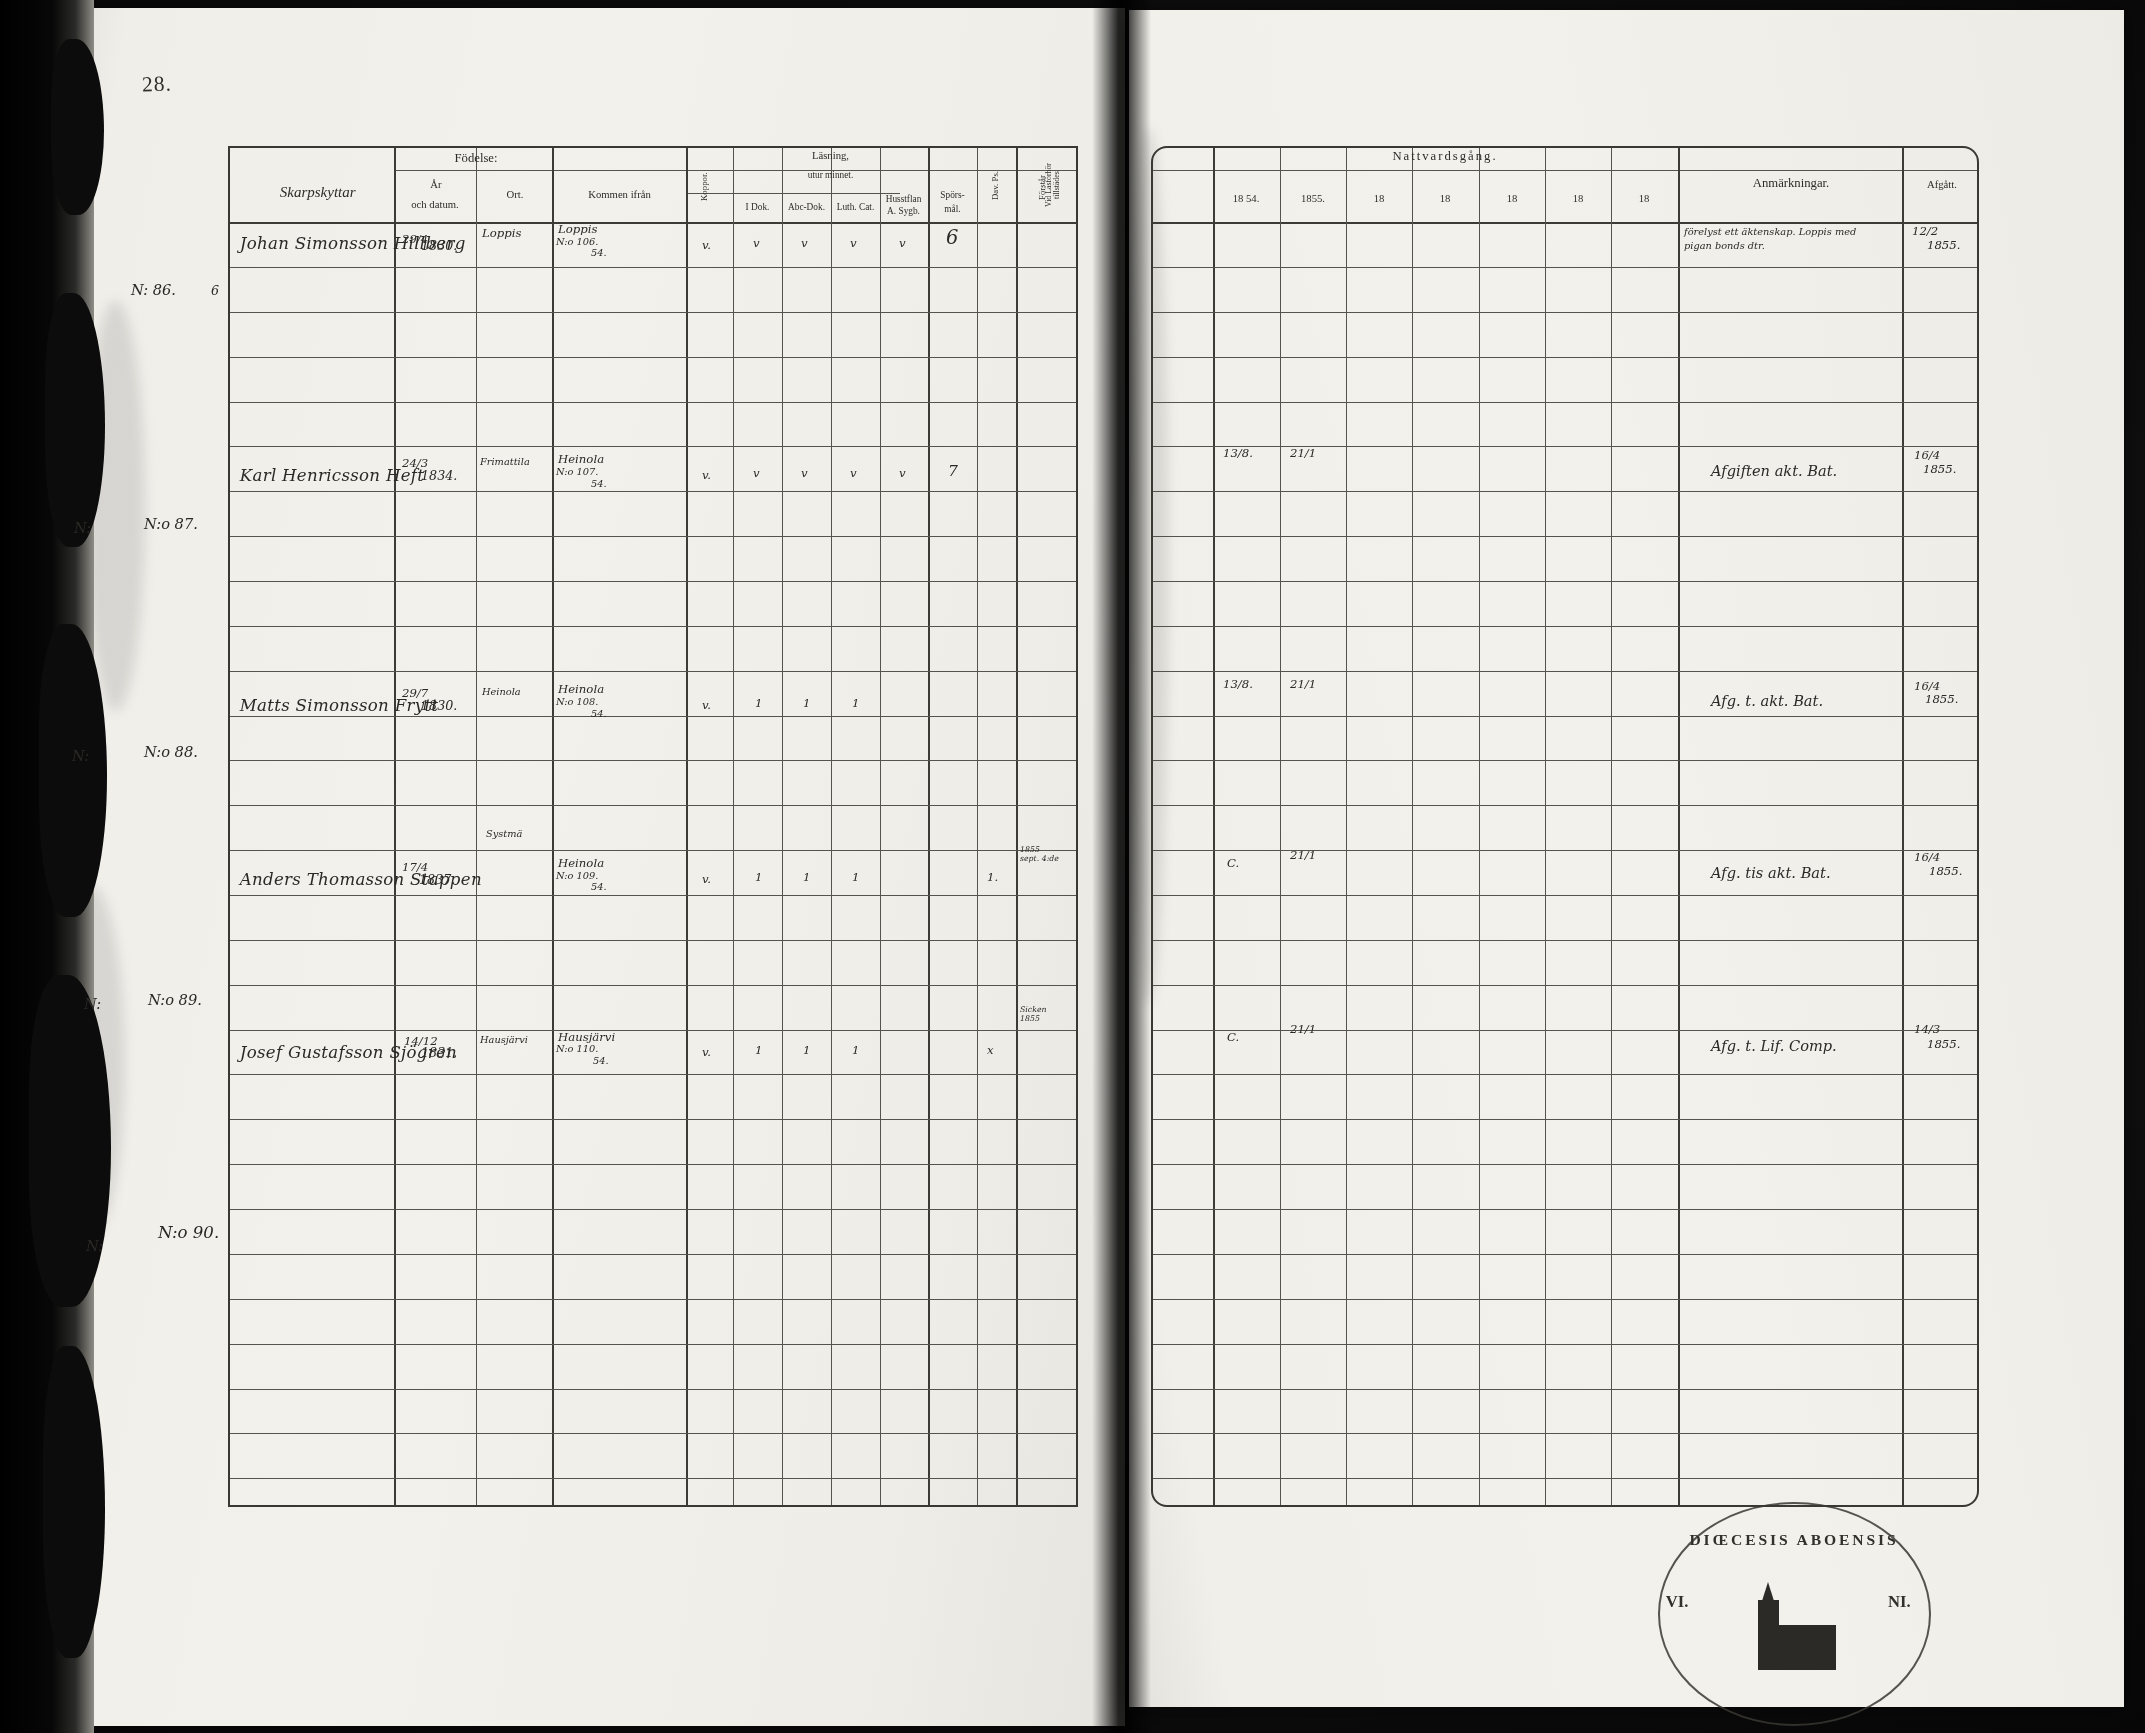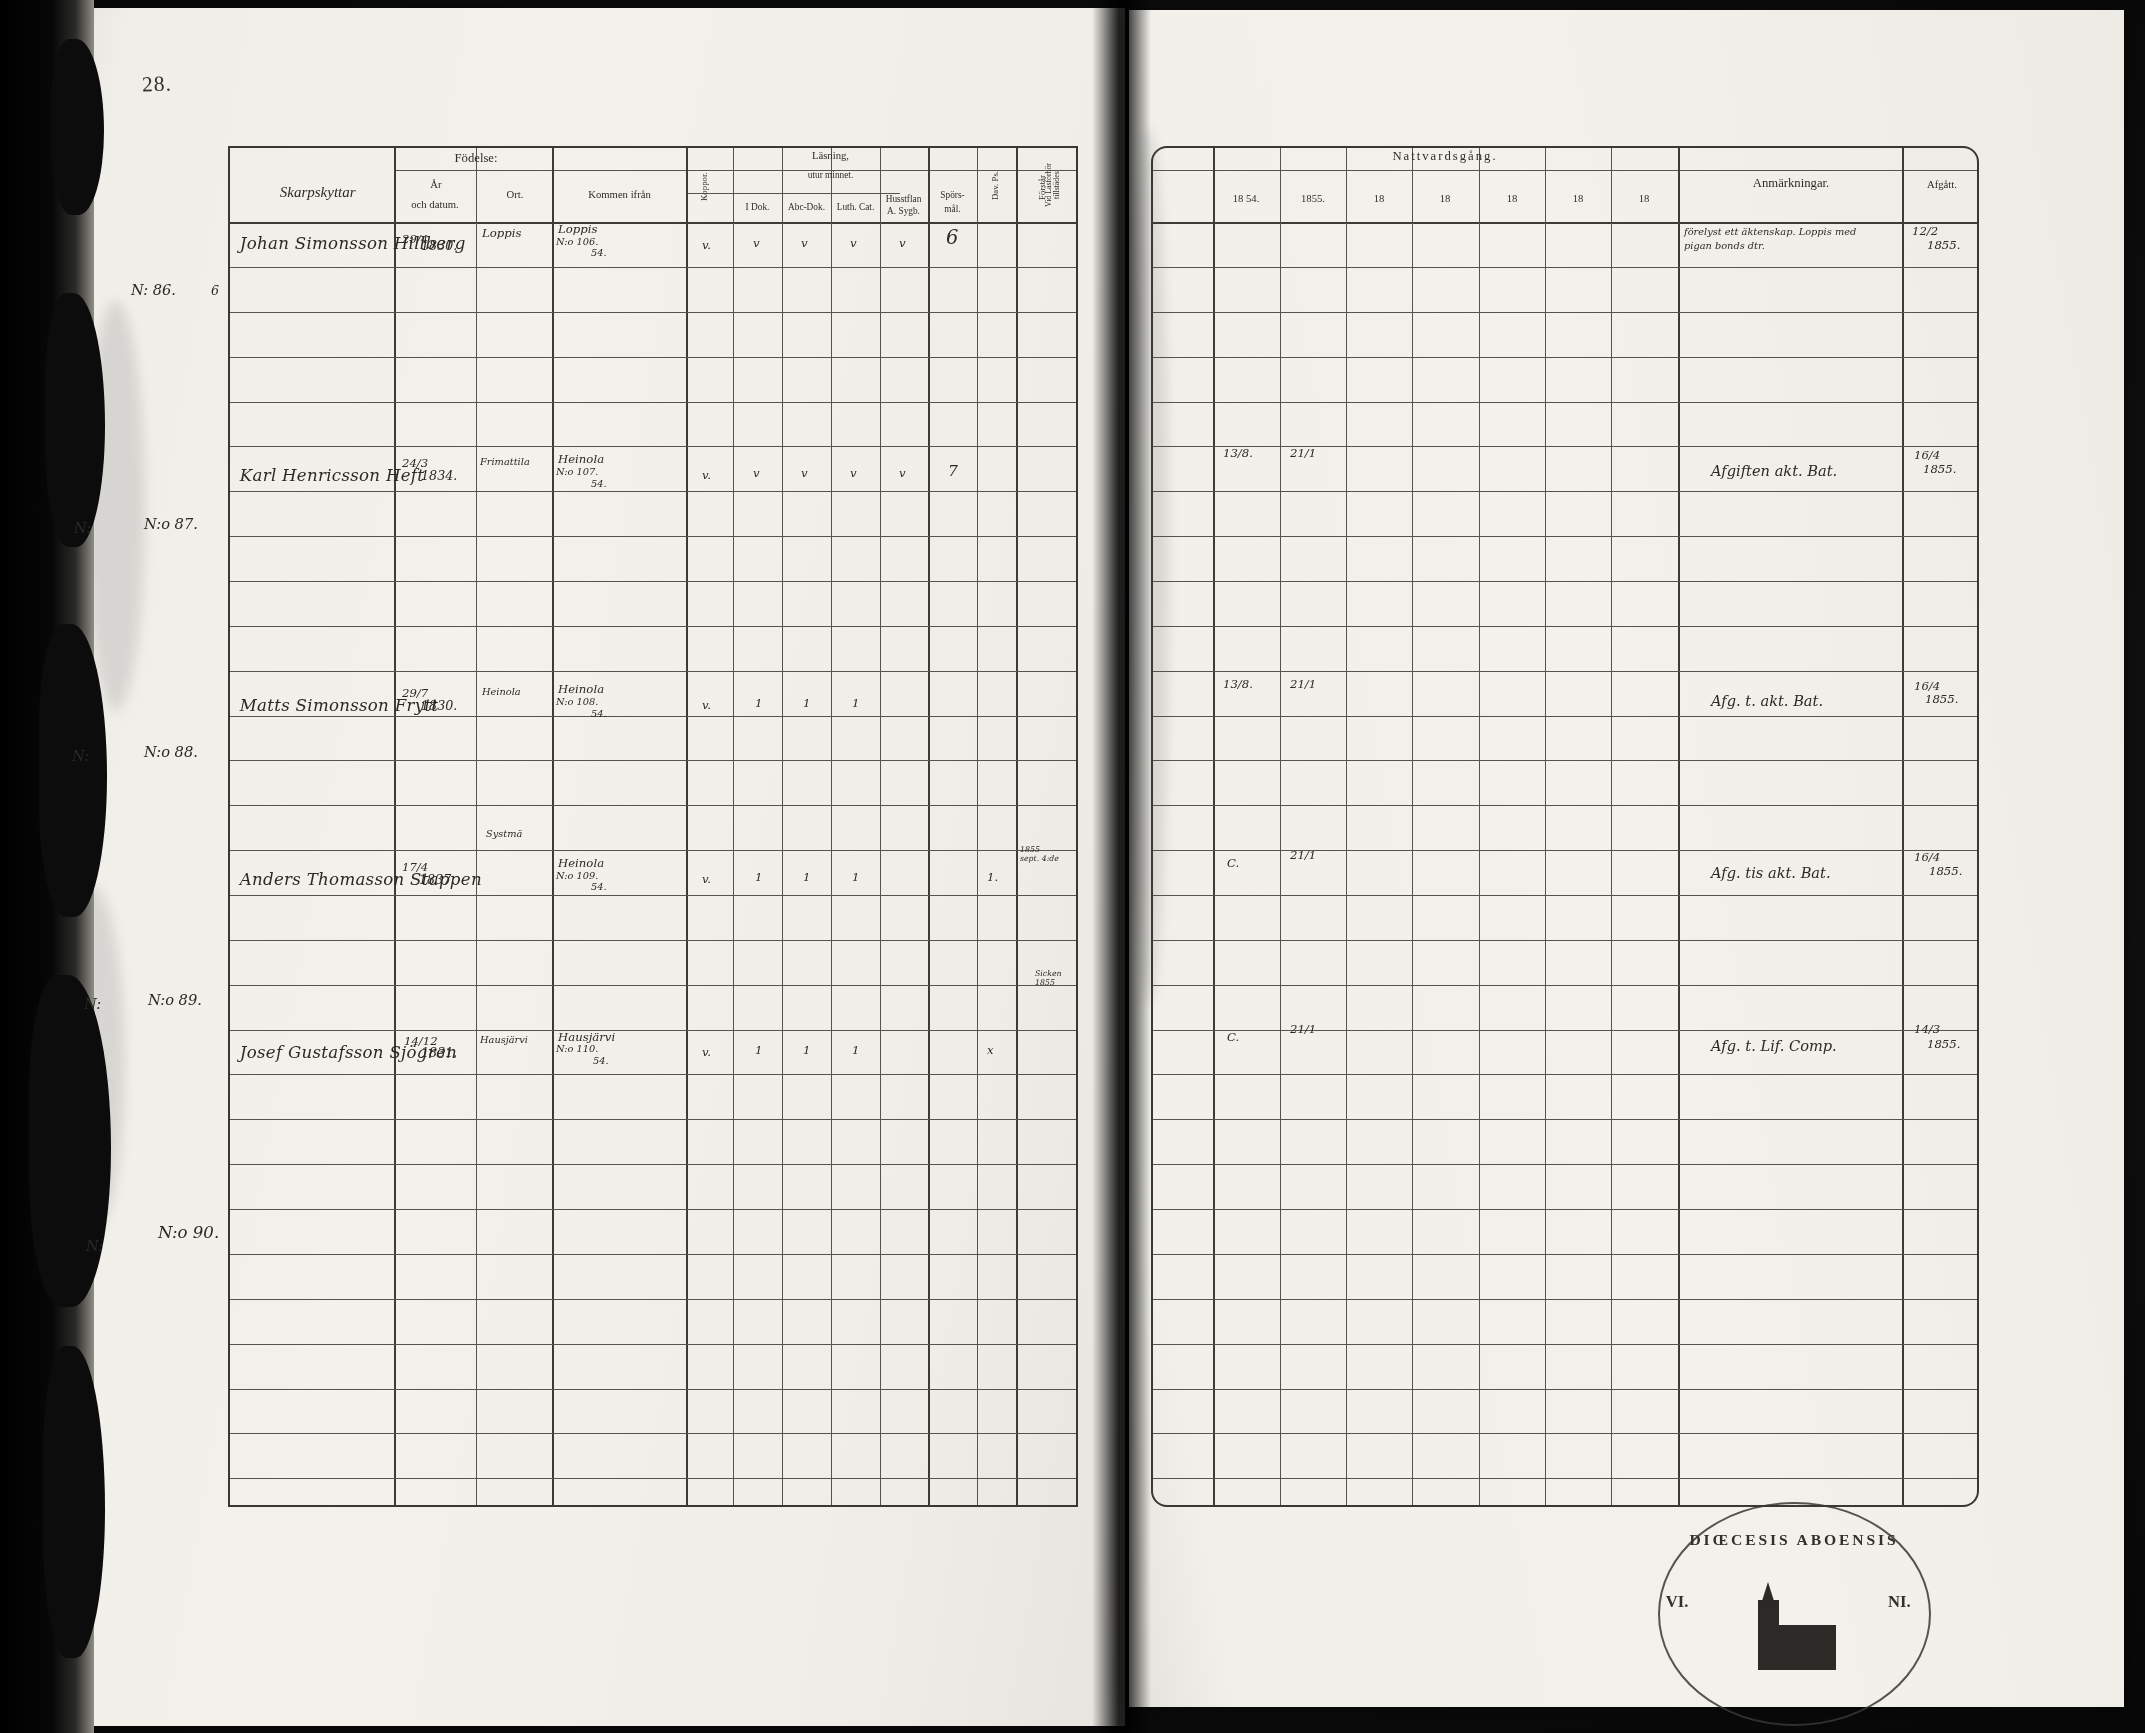--- a/index.html
+++ b/index.html
@@ -350,21 +350,21 @@
     <div class="hand hand-num" style="left:191px;top:897px;">1831.</div>
     <div class="hand hand-xs" style="left:250px;top:886px;">Hausjärvi</div>
     <div class="hand hand-sm" style="left:328px;top:882px;">Hausjärvi</div>
     <div class="hand hand-xs" style="left:326px;top:895px;">N:o 110.</div>
     <div class="hand hand-xs" style="left:363px;top:907px;">54.</div>
     <div class="hand hand-sm" style="left:472px;top:897px;">v.</div>
     <div class="hand hand-sm" style="left:525px;top:895px;">1</div>
     <div class="hand hand-sm" style="left:573px;top:895px;">1</div>
     <div class="hand hand-sm" style="left:622px;top:895px;">1</div>
     <div class="hand hand-sm" style="left:757px;top:895px;">x</div>
-    <div class="hand hand-xs" style="left:790px;top:822px;font-size:7.8px;white-space:normal;width:39px;line-height:1.1;margin-left:15px;">Sicken 1855</div>
+    <div class="hand hand-xs" style="left:790px;top:858px;font-size:7.8px;white-space:normal;width:39px;line-height:1.1;">Sicken 1855</div>
   </div>
 
   <div class="marg" style="left:131px;top:281px;">N: 86.</div>
   <div class="marg" style="left:211px;top:283px;font-size:12.7px;">6</div>
   <div class="marg" style="left:74px;top:519px;">N:</div>
   <div class="marg" style="left:144px;top:515px;">N:o 87.</div>
   <div class="marg" style="left:72px;top:747px;">N:</div>
   <div class="marg" style="left:144px;top:743px;">N:o 88.</div>
   <div class="marg" style="left:84px;top:995px;">N:</div>
   <div class="marg" style="left:148px;top:991px;">N:o 89.</div>

